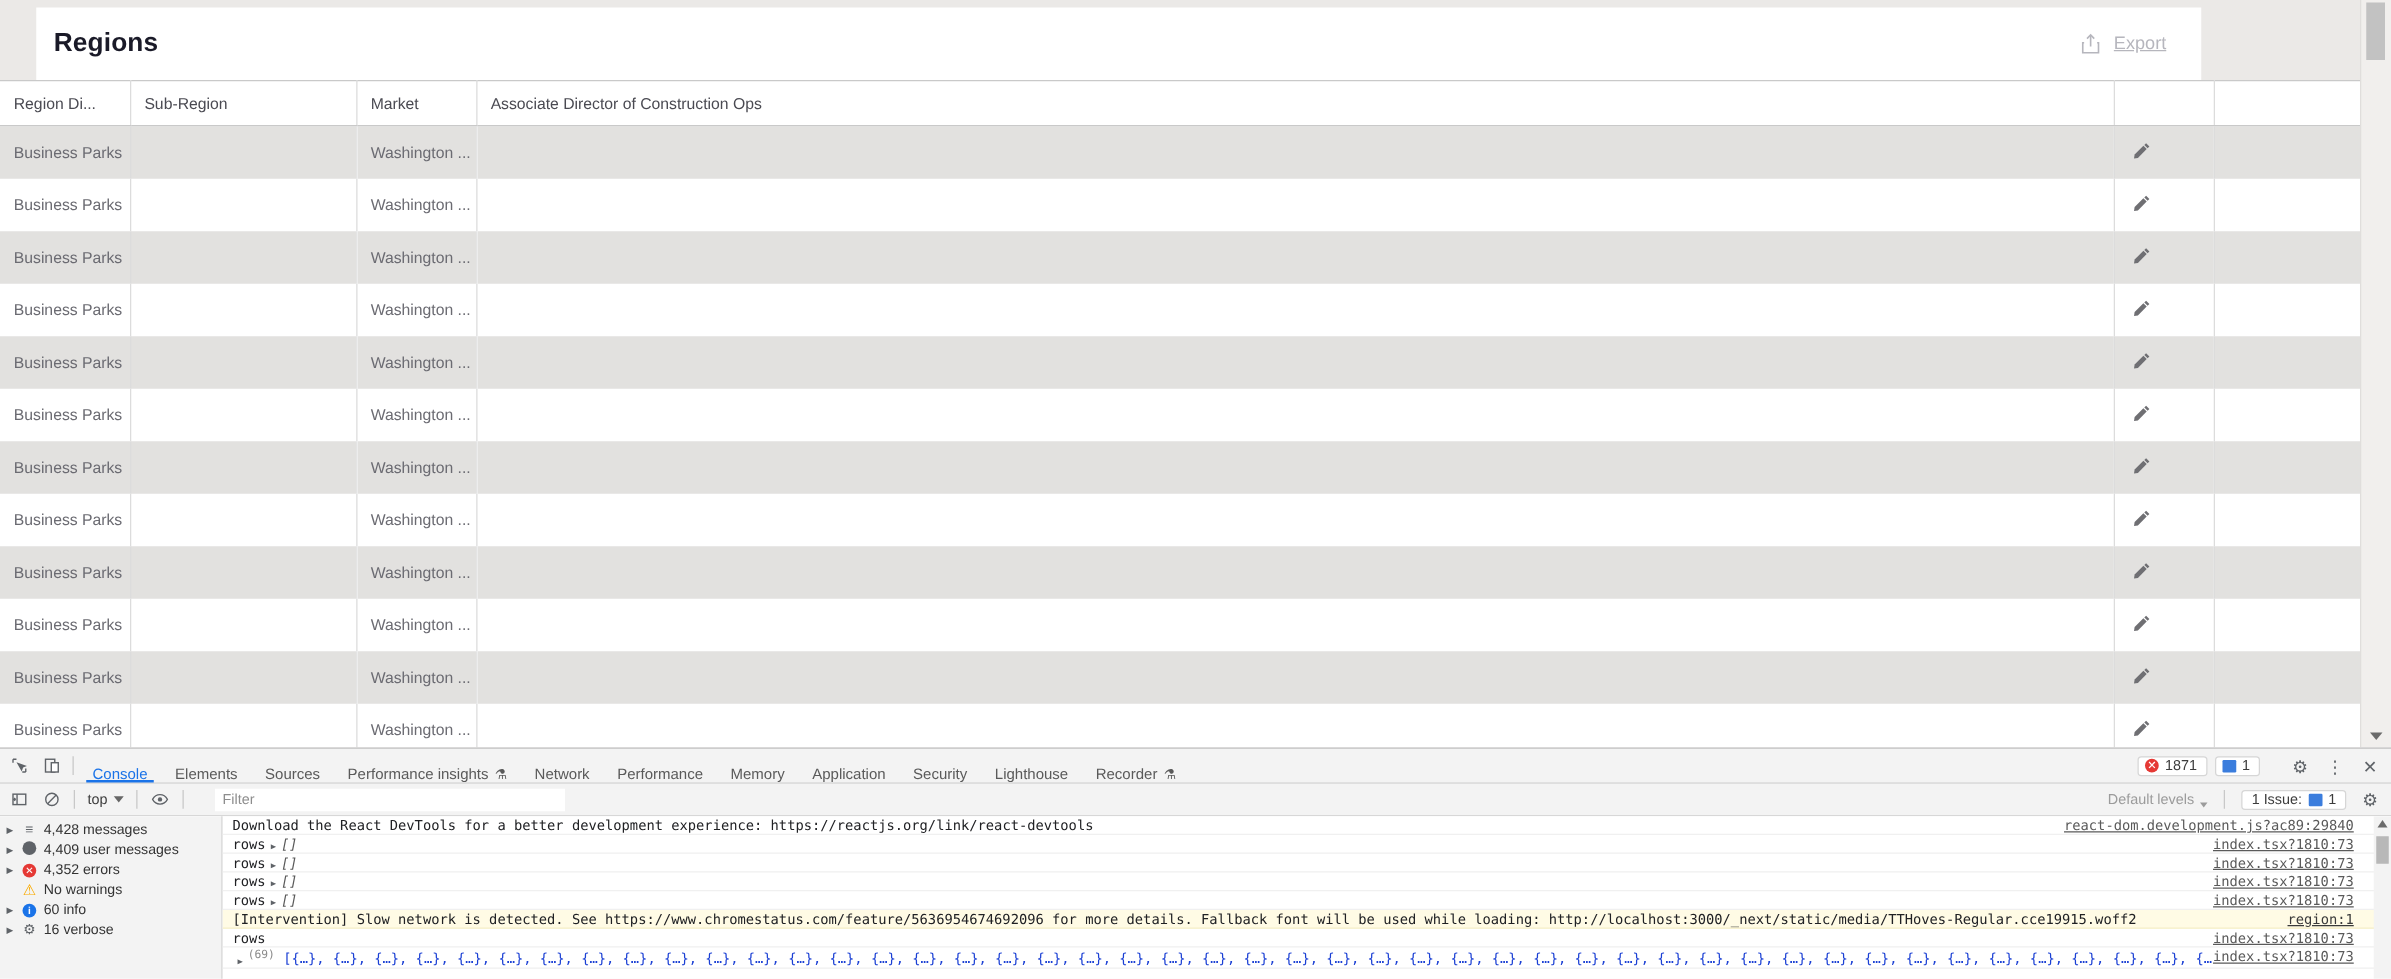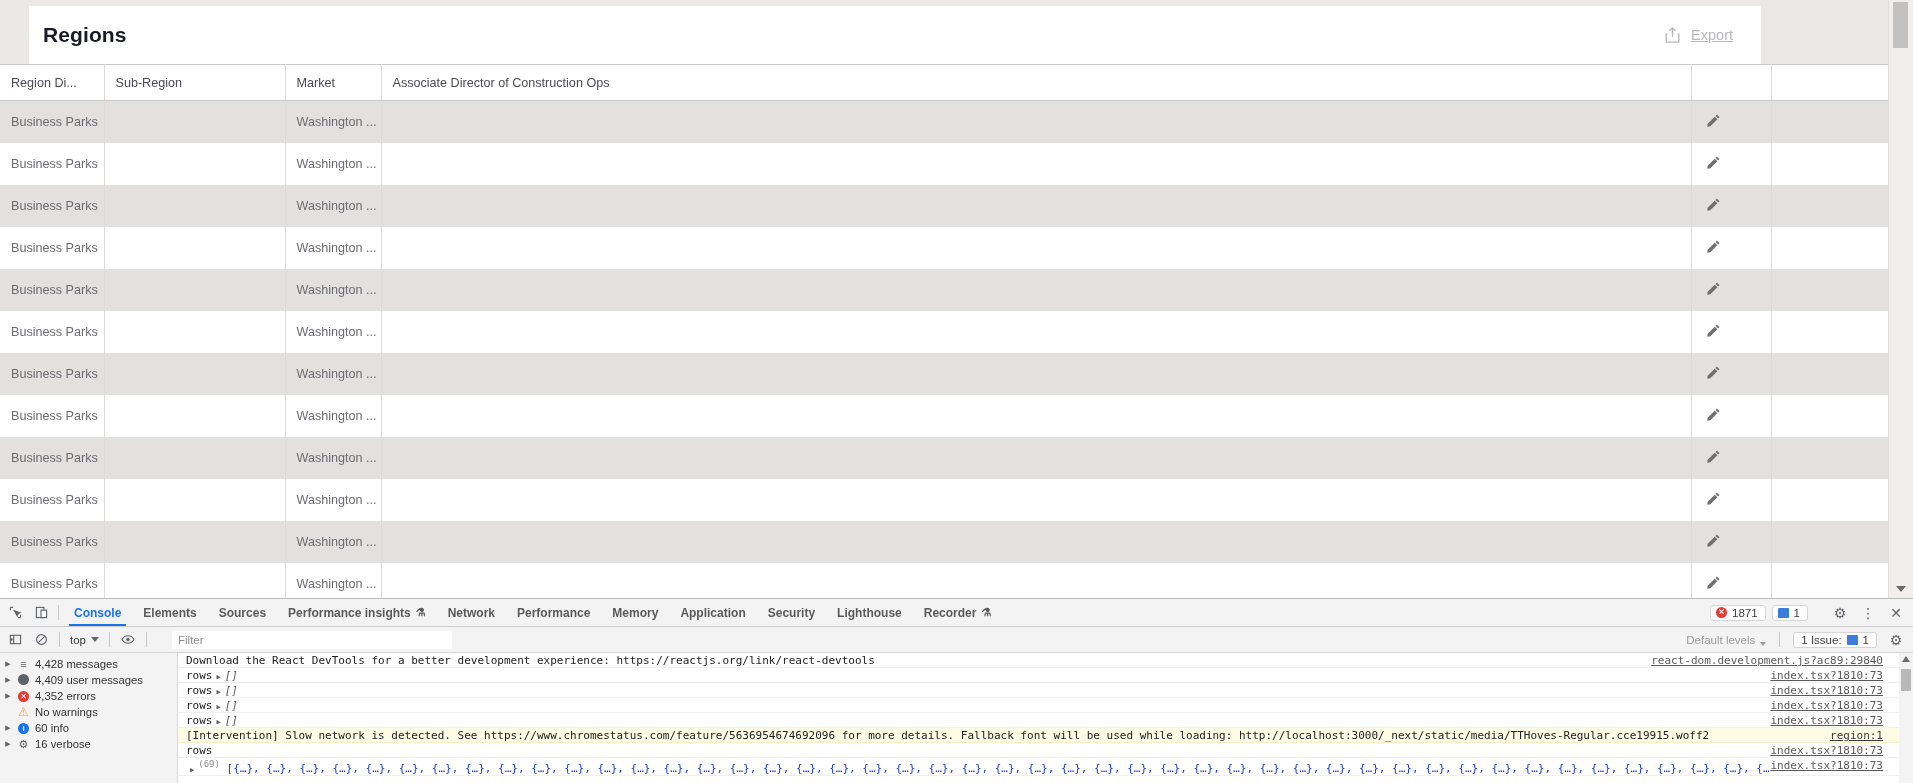--- a/index.html
+++ b/index.html
@@ -157,28 +157,27 @@
   .dt-iconbtn {
     width: 26px;
     display: flex; align-items: center; justify-content: center;
     cursor: pointer;
   }
   .dt-sep {
     width: 1px; margin: 6px 4px;
     background: #c8c8c8;
   }
   .dt-tab {
-    display: flex; align-items: center;
+    display: flex; align-items: flex-end;
     padding: 0 11px;
     font-size: 12px;
     color: #5a5a5a;
     cursor: pointer;
     white-space: nowrap;
     position: relative;
-    font-weight: bold;
   }
   .dt-tab.active { color: #1a73e8; }
   .dt-tab.active::after {
     content: "";
     position: absolute;
     left: 6px; right: 6px; bottom: 0;
     height: 2px; background: #1a73e8;
   }
   .dt-tab .beaker { margin-left: 5px; font-size: 11px; color: #5a5a5a; }
   .dt-right {

